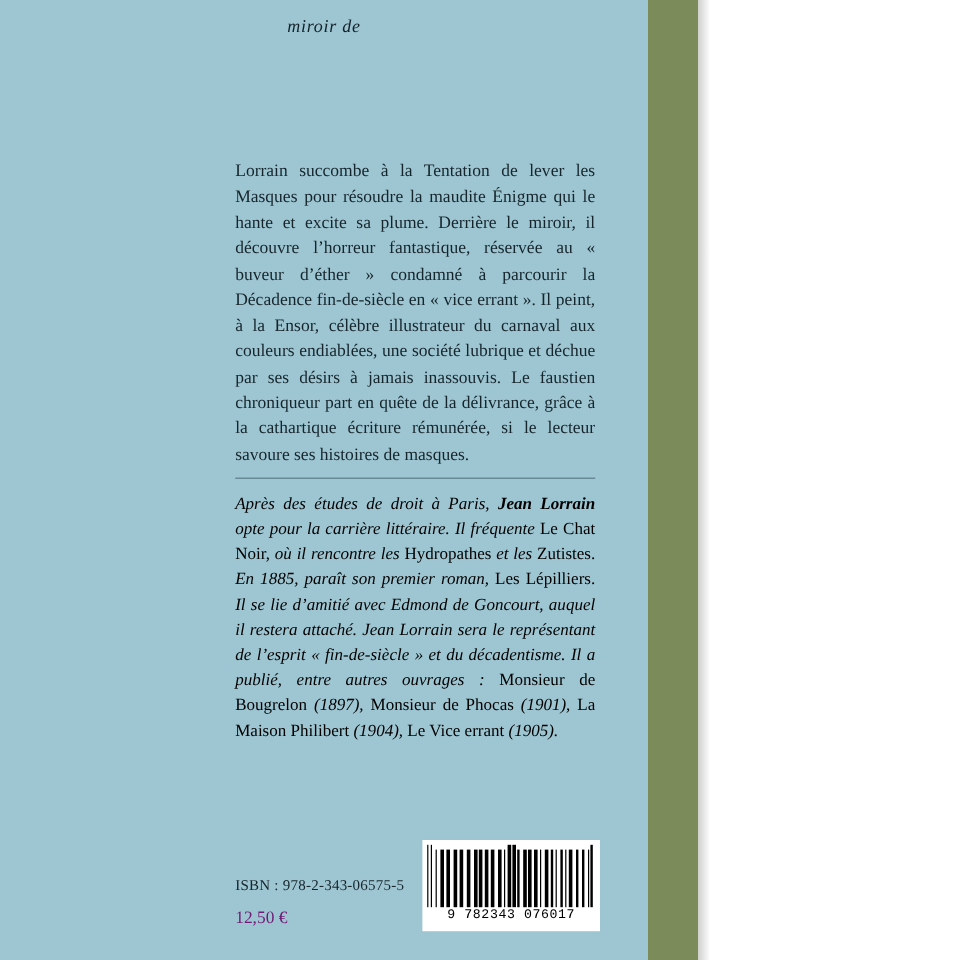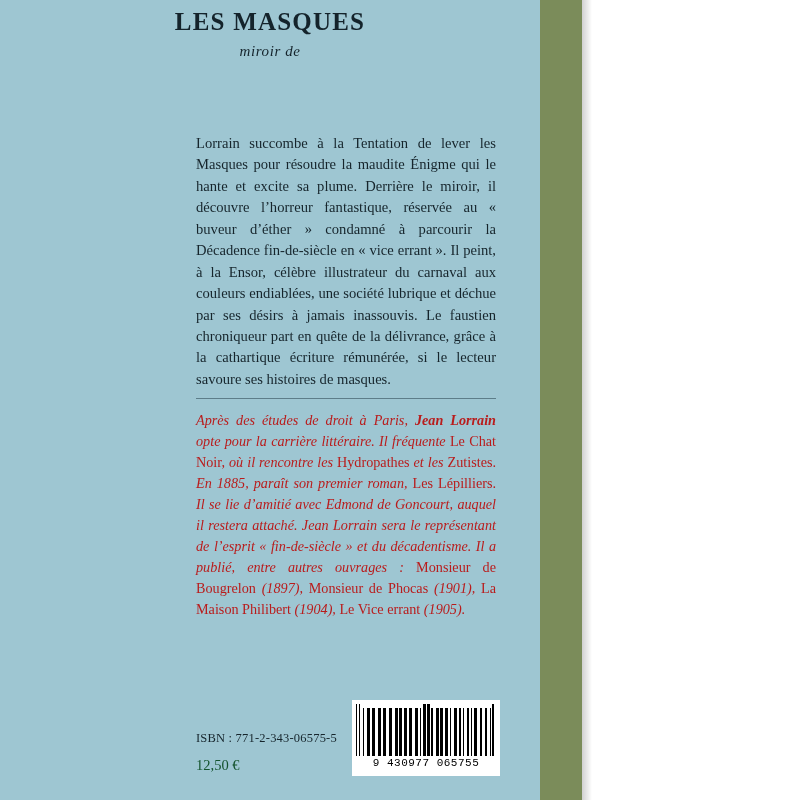--- a/index.html
+++ b/index.html
@@ -109,41 +109,41 @@
   }
 
   
   .bio {
     position: absolute;
     left: 196px;
     top: 410px;
     width: 300px;
     font-size: 14.2px;
     line-height: 1.48;
-    color: #b91c1c;
+    color: #000000;
     text-align: justify;
   }
   .bio i { font-style: italic; }
   .bio b { font-weight: bold; font-style: italic; }
 
   
   .isbn {
     position: absolute;
     left: 196px;
     top: 731px;
     font-size: 12.5px;
     color: #16252c;
     letter-spacing: 0.2px;
   }
   .price {
     position: absolute;
     left: 196px;
     top: 757px;
     font-size: 14.5px;
-    color: #14532d;
+    color: #701a75;
   }
 
   
   .barcode {
     position: absolute;
     left: 352px;
     top: 700px;
     width: 148px;
     height: 76px;
     background: #ffffff;
@@ -172,33 +172,32 @@
   }
 </style>
 </head>
 <body>
 
 <div class="page">
 
   <div class="cover">
 
     <div class="title-block">
-      <div class="title-main">LES MASQUES</div>
       <div class="title-suivi">miroir de</div>
       <div class="title-sub">
       </div>
     </div>
 
     <div class="blurb">Lorrain succombe à la Tentation de lever les Masques pour résoudre la maudite Énigme qui le hante et excite sa plume. Derrière le miroir, il découvre l’horreur fantastique, réservée au « buveur d’éther » condamné à parcourir la Décadence fin-de-siècle en « vice errant ». Il peint, à la Ensor, célèbre illustrateur du carnaval aux couleurs endiablées, une société lubrique et déchue par ses désirs à jamais inassouvis. Le faustien chroniqueur part en quête de la délivrance, grâce à la cathartique écriture rémunérée, si le lecteur savoure ses histoires de masques.</div>
 
     <div class="rule"></div>
 
     <div class="bio"><i>Après des études de droit à Paris,</i> <b>Jean Lorrain</b> <i>opte pour la carrière littéraire. Il fréquente</i> Le Chat Noir, <i>où il rencontre les</i> Hydropathes <i>et les</i> Zutistes. <i>En 1885, paraît son premier roman,</i> Les Lépilliers. <i>Il se lie d’amitié avec Edmond de Goncourt, auquel il restera attaché. Jean Lorrain sera le représentant de l’esprit « fin-de-siècle » et du décadentisme. Il a publié, entre autres ouvrages :</i> Monsieur de Bougrelon <i>(1897),</i> Monsieur de Phocas <i>(1901),</i> La Maison Philibert <i>(1904),</i> Le Vice errant <i>(1905).</i></div>
 
-    <div class="isbn">ISBN : 771-2-343-06575-5</div>
+    <div class="isbn">ISBN : 978-2-343-06575-5</div>
     <div class="price">12,50 €</div>
 
     <div class="barcode">
       <div class="bars" id="bars">
           <span style="width: 1px; background: rgb(0, 0, 0); height: 100%;"></span>
           <span style="width: 2px; background: transparent; height: 100%;"></span>
           <span style="width: 1px; background: rgb(0, 0, 0); height: 100%;"></span>
           <span style="width: 3px; background: transparent; height: 92%;"></span>
           <span style="width: 1px; background: rgb(0, 0, 0); height: 92%;"></span>
           <span style="width: 3px; background: transparent; height: 92%;"></span>
@@ -252,21 +251,21 @@
           <span style="width: 3px; background: transparent; height: 92%;"></span>
           <span style="width: 2px; background: rgb(0, 0, 0); height: 92%;"></span>
           <span style="width: 3px; background: transparent; height: 92%;"></span>
           <span style="width: 2px; background: rgb(0, 0, 0); height: 92%;"></span>
           <span style="width: 3px; background: transparent; height: 92%;"></span>
           <span style="width: 1px; background: rgb(0, 0, 0); height: 92%;"></span>
           <span style="width: 1px; background: transparent; height: 100%;"></span>
           <span style="width: 2px; background: rgb(0, 0, 0); height: 100%;"></span>
           <span style="width: 2px; background: transparent; height: 100%;"></span>
         </div>
-      <div class="barcode-num">9 430977 065755</div>
+      <div class="barcode-num">9 782343 076017</div>
     </div>
 
   </div>
 
   <div class="spine"></div>
   <div class="outside"></div>
   <div class="spine-shadow"></div>
 
 </div>
 

